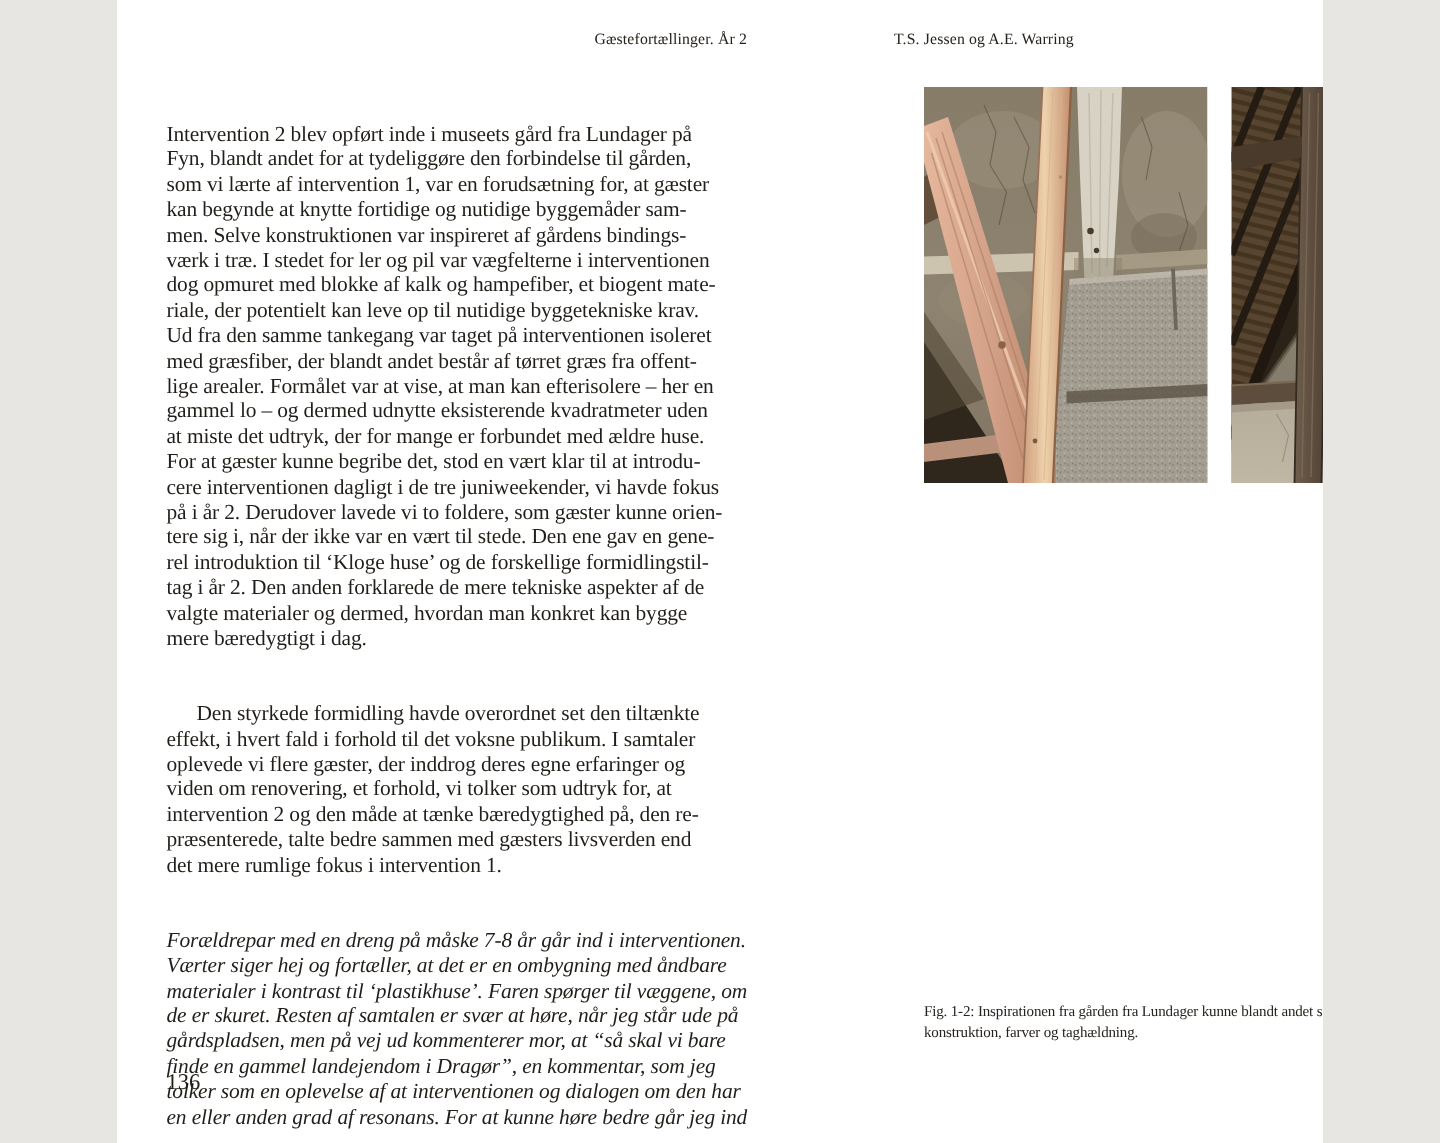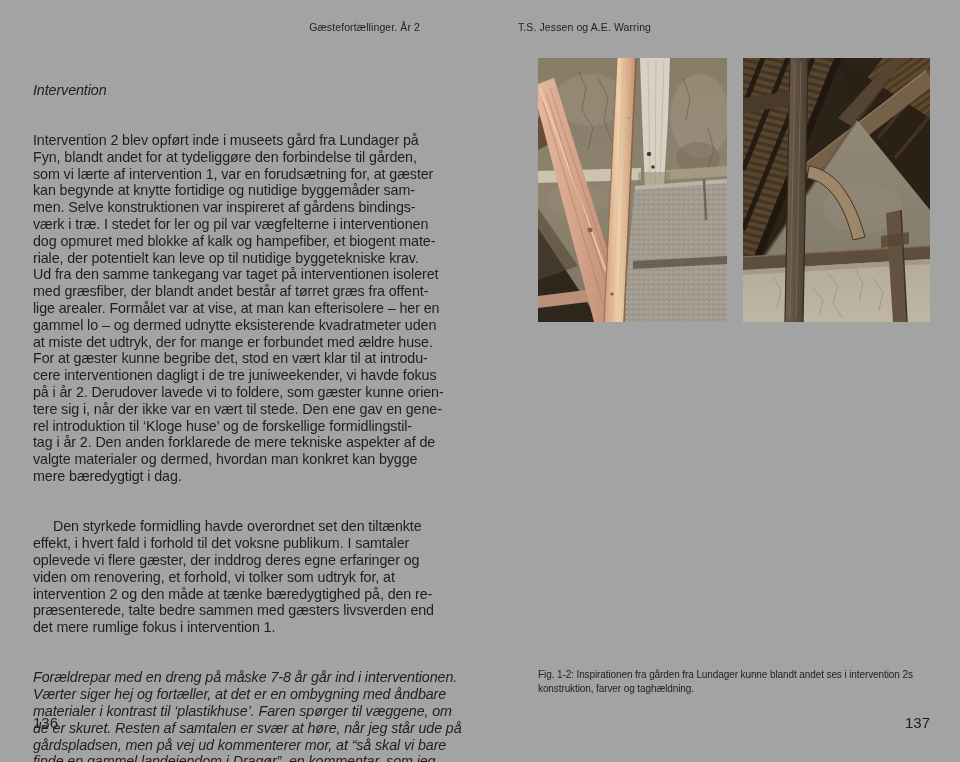--- a/index.html
+++ b/index.html
@@ -1,19 +1,19 @@
 <!DOCTYPE html>
 <html lang="da"><head>
 <meta charset="utf-8">
 <style>
   html,body { margin:0; padding:0; background:#e8e6e2; }
   .spread {
-    position:relative; width:960px; height:762px; margin:0 auto;
-    background:#a3a3a3; color:#211e19;
-    font-family:Liberation Sans, sans-serif;
+    position:relative; width:804px; height:762px; margin:0 auto;
+    background:#ffffff; color:#211e19;
+    font-family:Liberation Serif, serif;
     overflow:hidden;
   }
   .running-head {
     position:absolute; top:21px; font-size:10.5px; letter-spacing:.1px; color:#26221c;
     white-space:pre;
   }
   .running-head.left { left:280px; width:140px; text-align:right; }
   .running-head.right { left:518px; }
   .textblock {
     position:absolute; left:33px; top:48px; width:432px;
@@ -39,21 +39,20 @@
 </style>
 </head>
 <body>
 
 <div class="spread">
 
   <div>
     <div class="running-head left">Gæstefortællinger. År 2</div>
 
     <div class="textblock">
-      <p class="heading-italic">Intervention</p>
       <p>Intervention 2 blev opført inde i museets gård fra Lundager på
 Fyn, blandt andet for at tydeliggøre den forbindelse til gården,
 som vi lærte af intervention 1, var en forudsætning for, at gæster
 kan begynde at knytte fortidige og nutidige byggemåder sam-
 men. Selve konstruktionen var inspireret af gårdens bindings-
 værk i træ. I stedet for ler og pil var vægfelterne i interventionen
 dog opmuret med blokke af kalk og hampefiber, et biogent mate-
 riale, der potentielt kan leve op til nutidige byggetekniske krav.
 Ud fra den samme tankegang var taget på interventionen isoleret
 med græsfiber, der blandt andet består af tørret græs fra offent-

